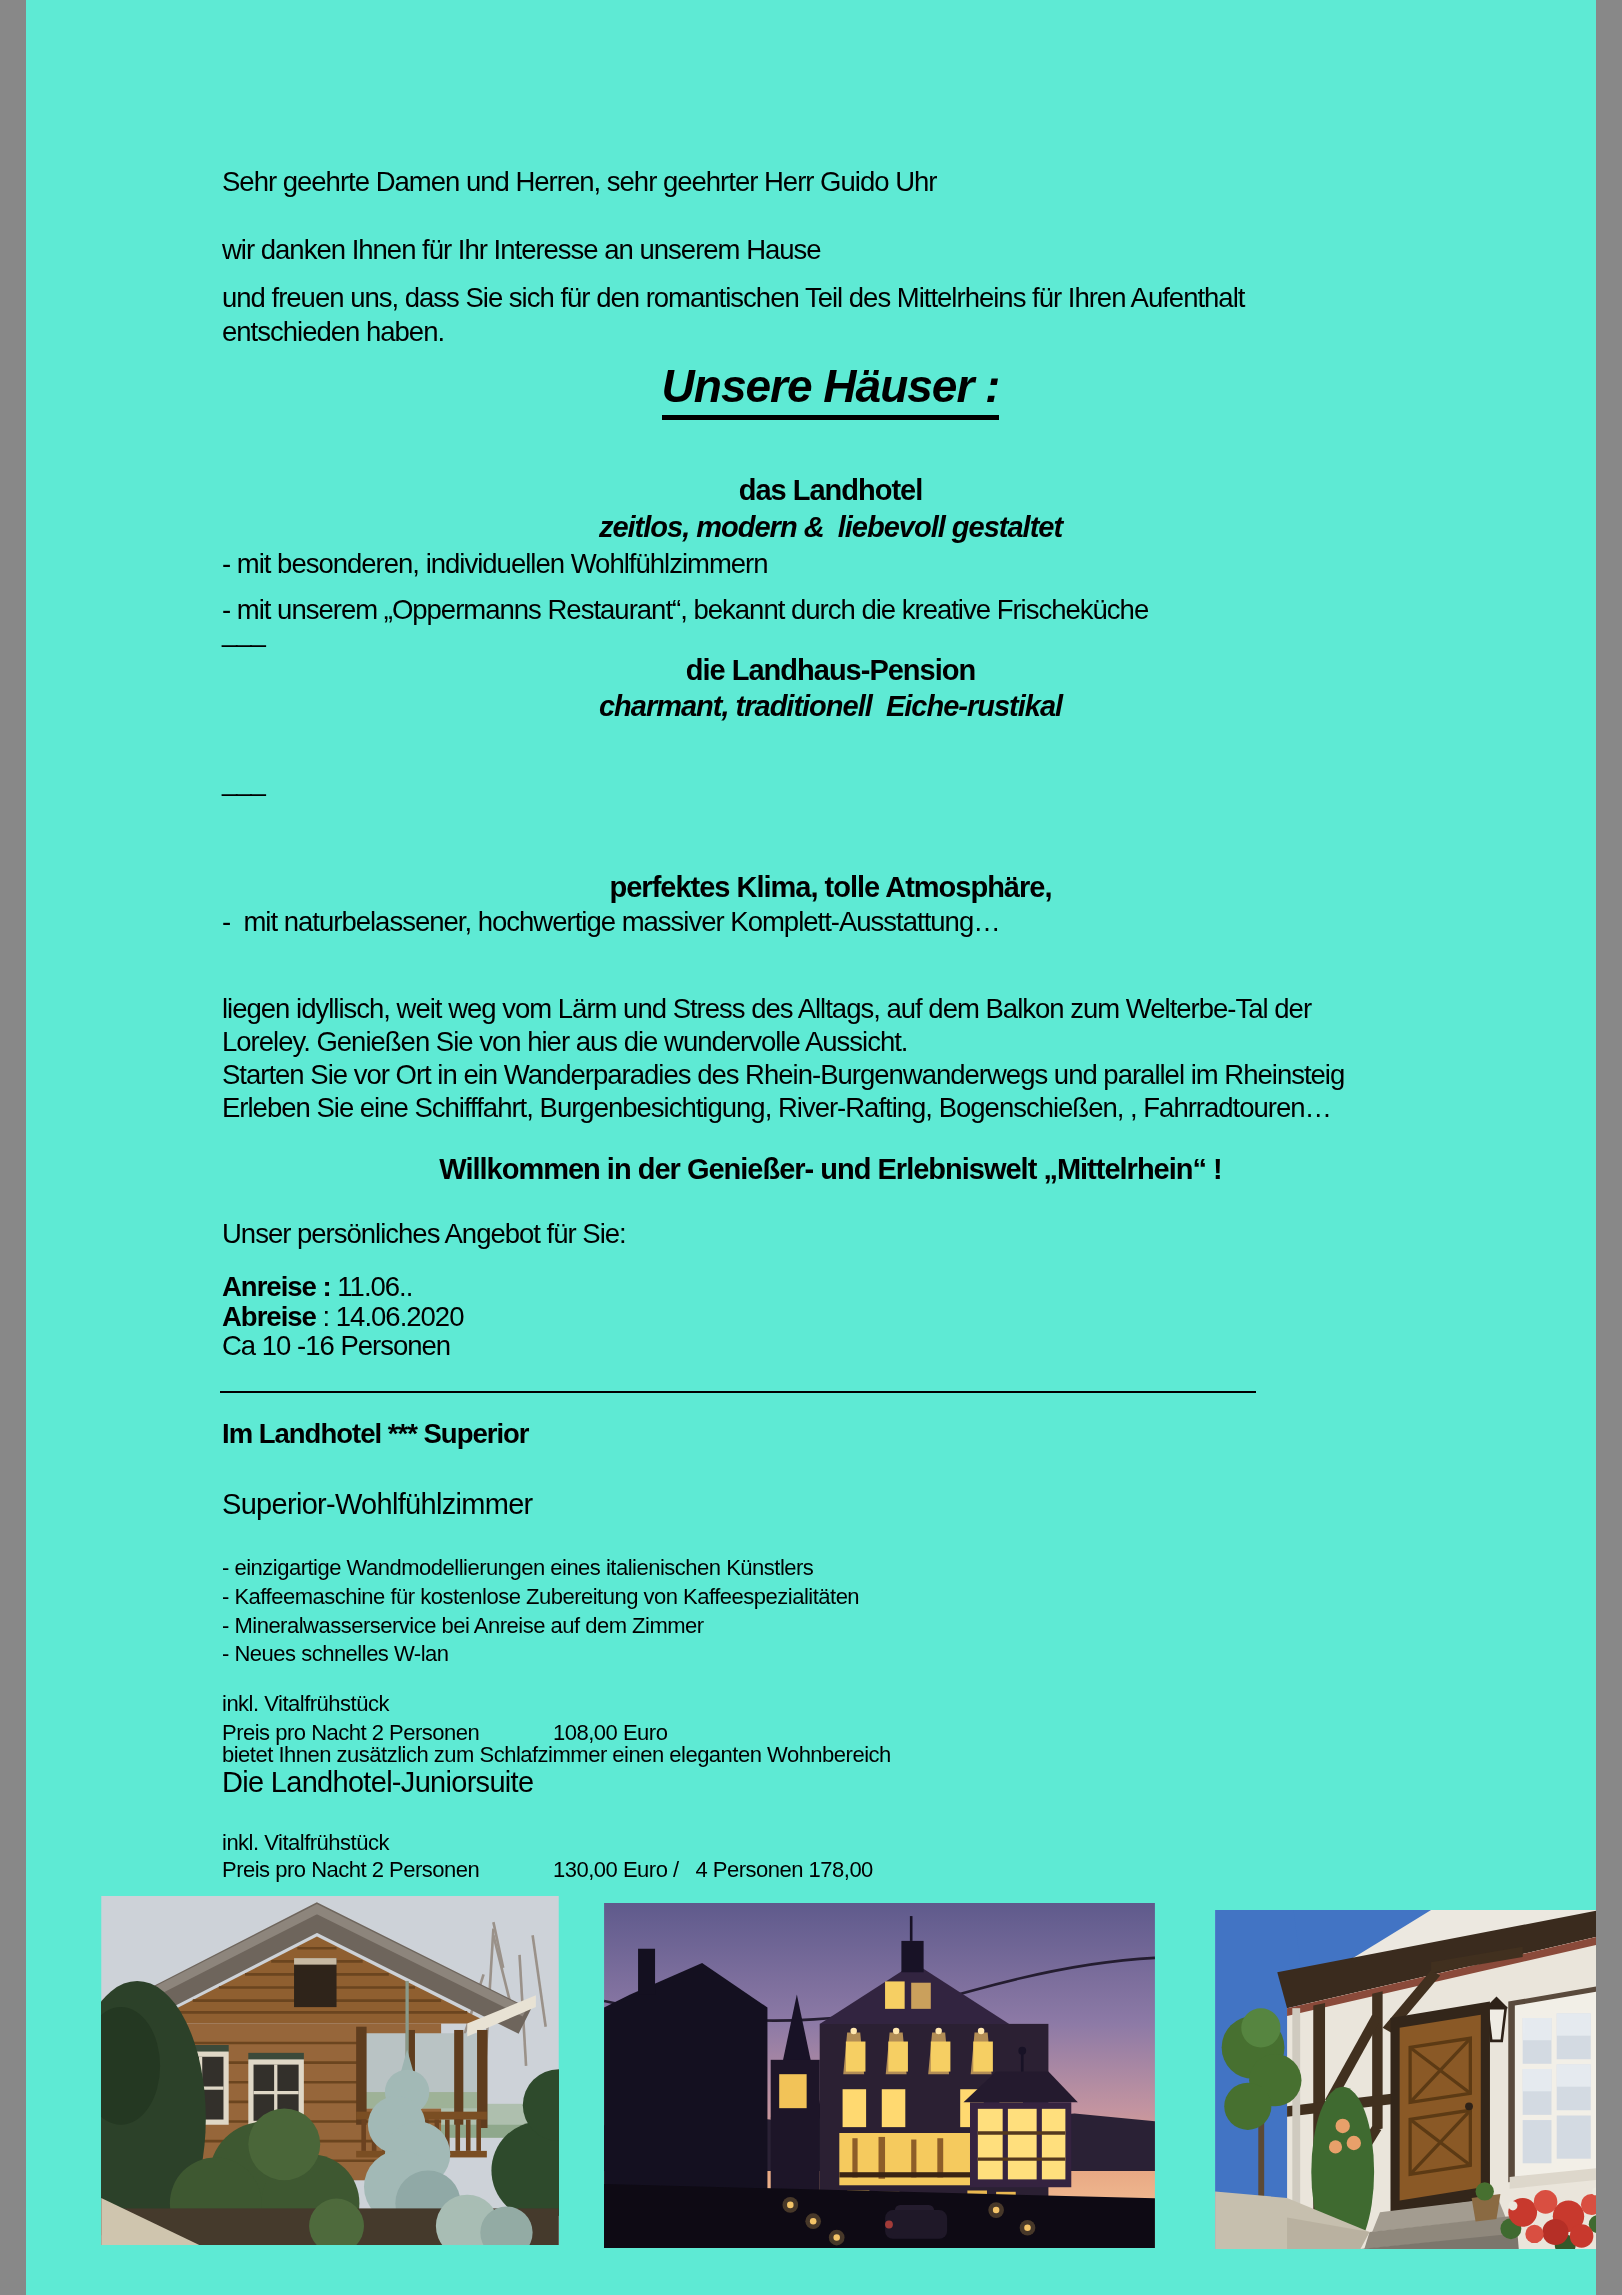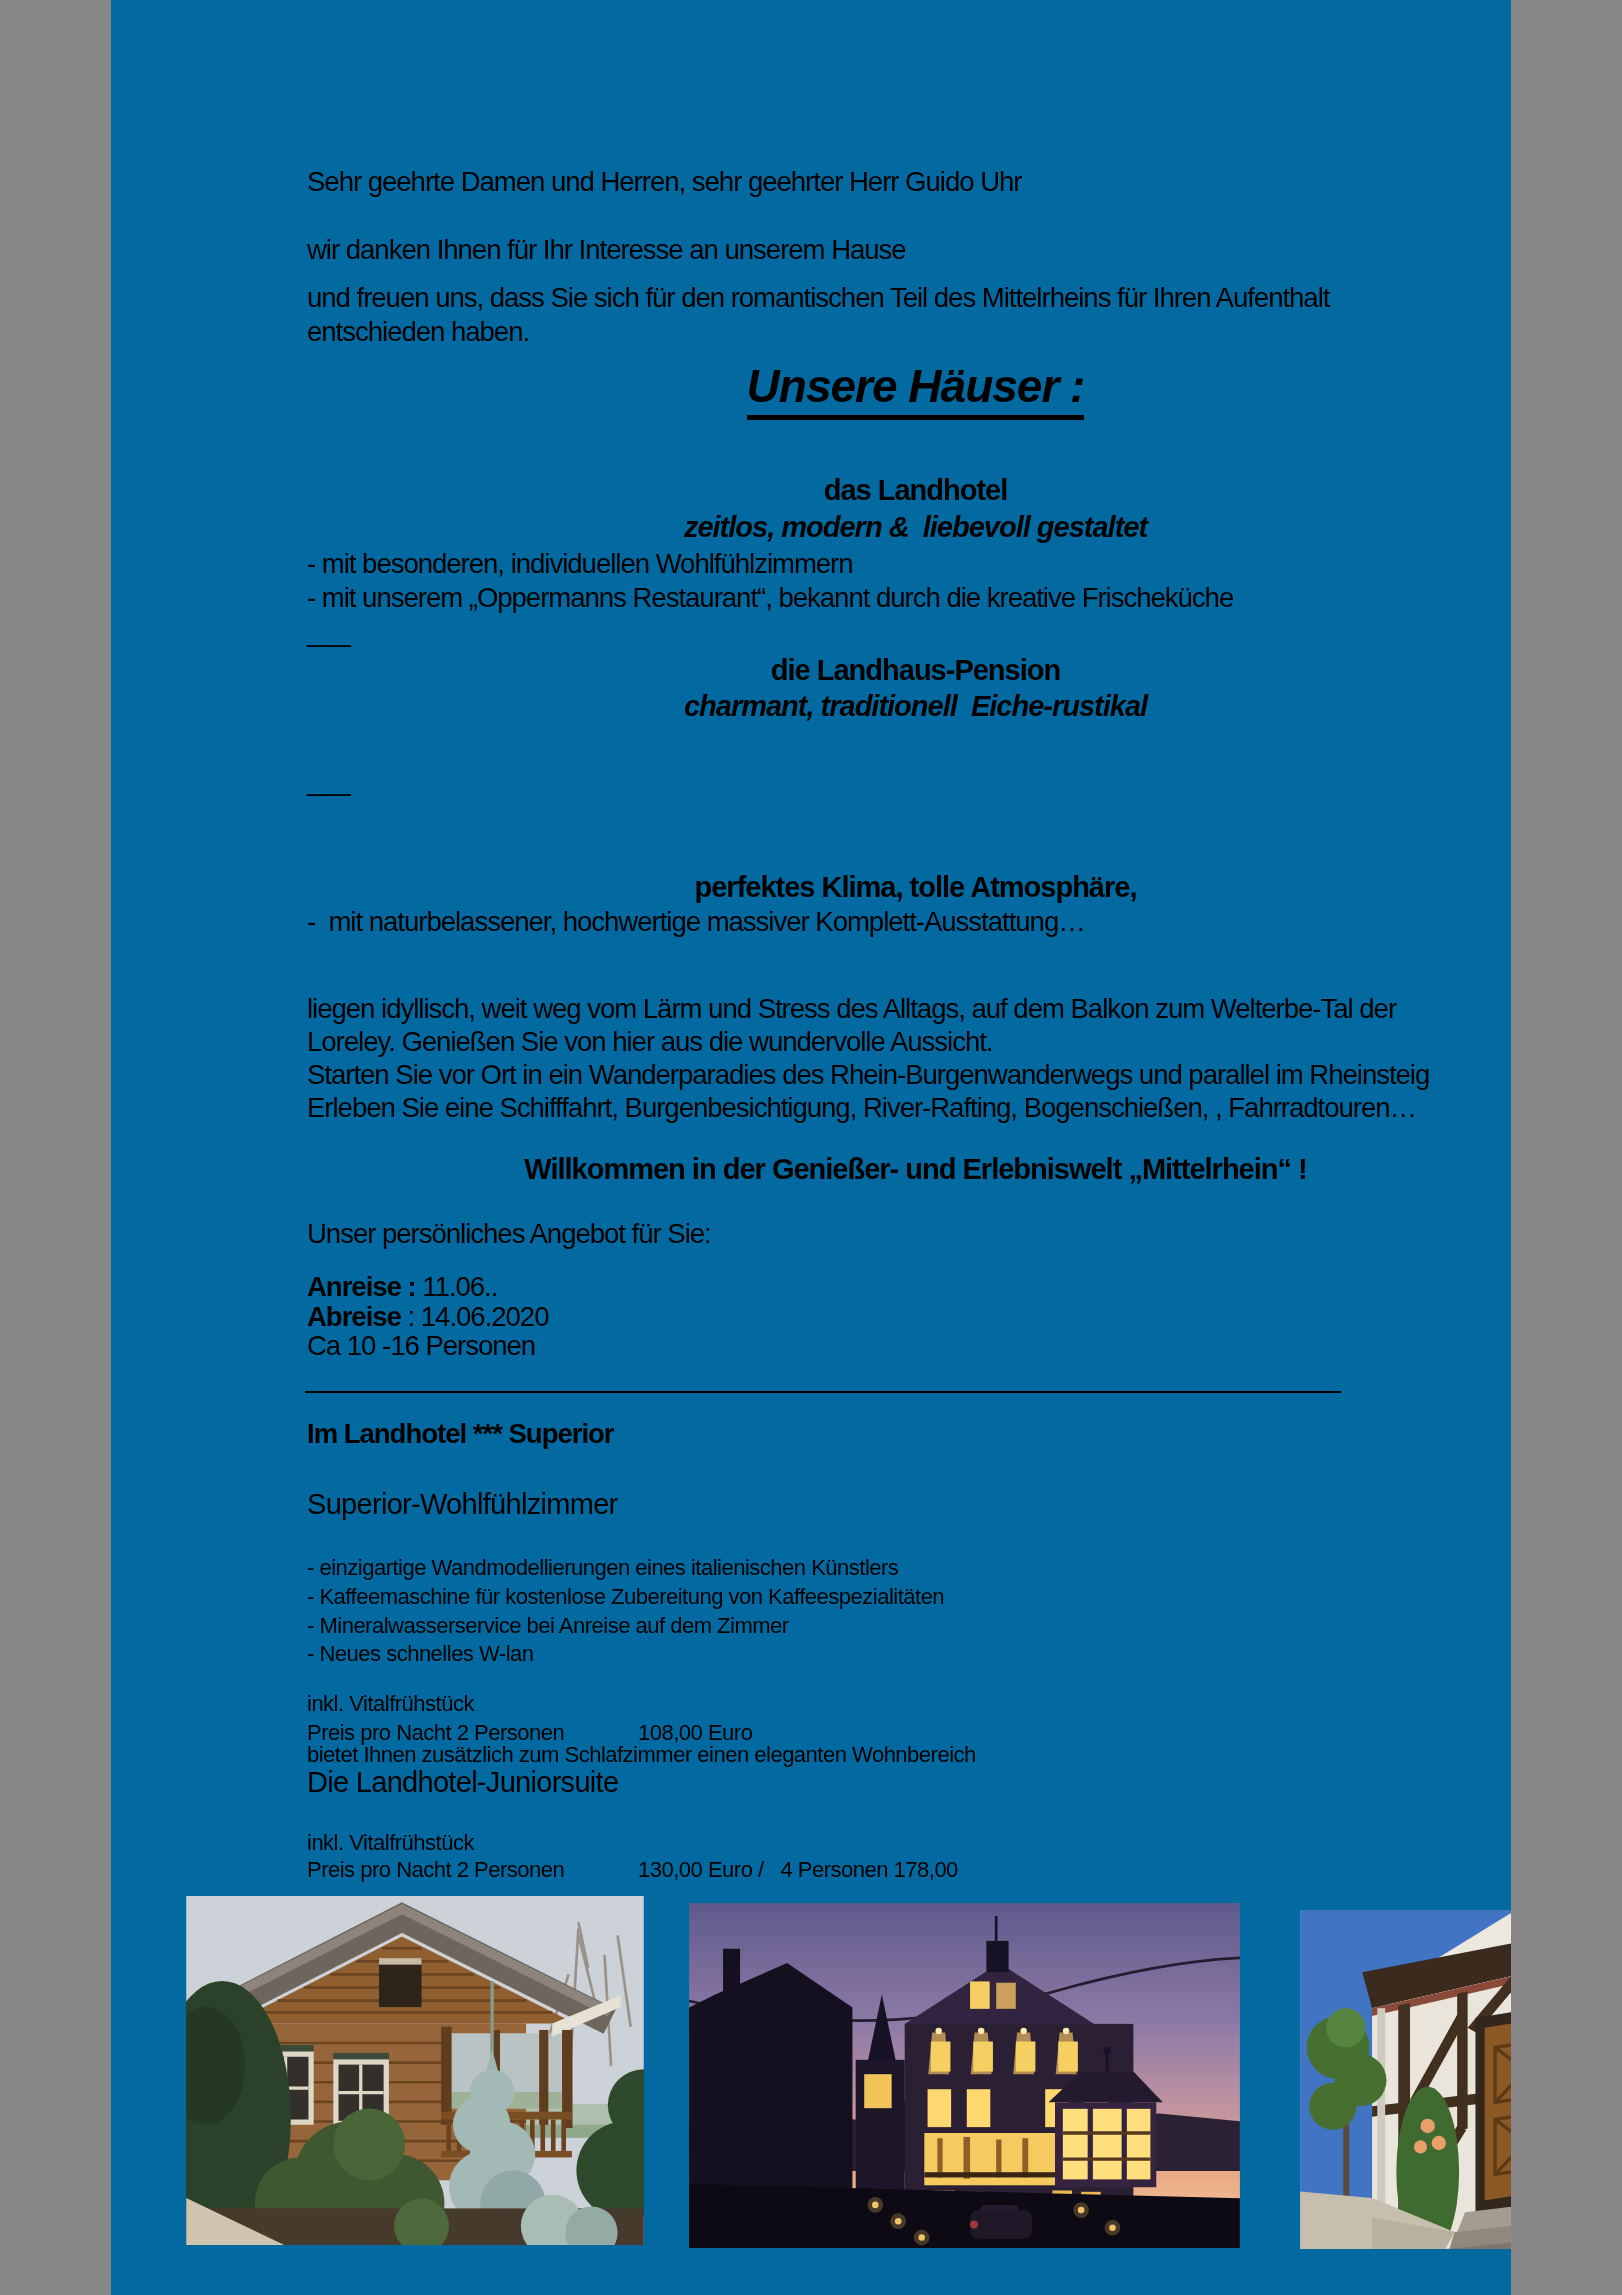--- a/index.html
+++ b/index.html
@@ -1,20 +1,20 @@
 <!DOCTYPE html>
 <html lang="de" style="font-size:10.5px"><head>
 <meta charset="utf-8">
 <style>
   html,body{margin:0;padding:0;background:#888;}
   .page{
     position:relative;
-    width:1400px;height:2295px;
+    width:1570px;height:2295px;
     margin:0 auto;
-    background:#0369a1;
+    background:#5eead4;
     color:#000000;
     font-family:"Liberation Sans","DejaVu Sans",sans-serif;
     overflow:hidden;
   }
   .t{
     position:absolute;
     left:196px;
     white-space:pre-wrap;
     letter-spacing:-1px;
     font-size:27.5px;
@@ -42,21 +42,21 @@
   <div class="t" style="top:165px">Sehr geehrte Damen und Herren, sehr geehrter Herr Guido Uhr</div>
   <div class="t" style="top:233px">wir danken Ihnen für Ihr Interesse an unserem Hause</div>
   <div class="t" style="top:281px">und freuen uns, dass Sie sich für den romantischen Teil des Mittelrheins für Ihren Aufenthalt
 entschieden haben.</div>
 
   <div class="t center title b i" style="top:361px"><span class="u">Unsere Häuser :</span></div>
 
   <div class="t center hname b" style="top:472px">das Landhotel</div>
   <div class="t center hname b i" style="top:509px">zeitlos, modern &amp;  liebevoll gestaltet</div>
   <div class="t" style="top:547px">- mit besonderen, individuellen Wohlfühlzimmern</div>
-  <div class="t" style="top:581px">- mit unserem „Oppermanns Restaurant“, bekannt durch die kreative Frischeküche</div>
+  <div class="t" style="top:593px">- mit unserem „Oppermanns Restaurant“, bekannt durch die kreative Frischeküche</div>
   <div class="t" style="top:615px">___</div>
 
   <div class="t center hname b" style="top:652px">die Landhaus-Pension</div>
   <div class="t center hname b i" style="top:688px">charmant, traditionell  Eiche-rustikal</div>
   <div class="t" style="top:764px">___</div>
 
   <div class="t center hname b" style="top:869px">perfektes Klima, tolle Atmosphäre,</div>
   <div class="t" style="top:905px">-  mit naturbelassener, hochwertige massiver Komplett-Ausstattung…</div>
 
   <div class="t desc" style="top:992px">liegen idyllisch, weit weg vom Lärm und Stress des Alltags, auf dem Balkon zum Welterbe-Tal der

